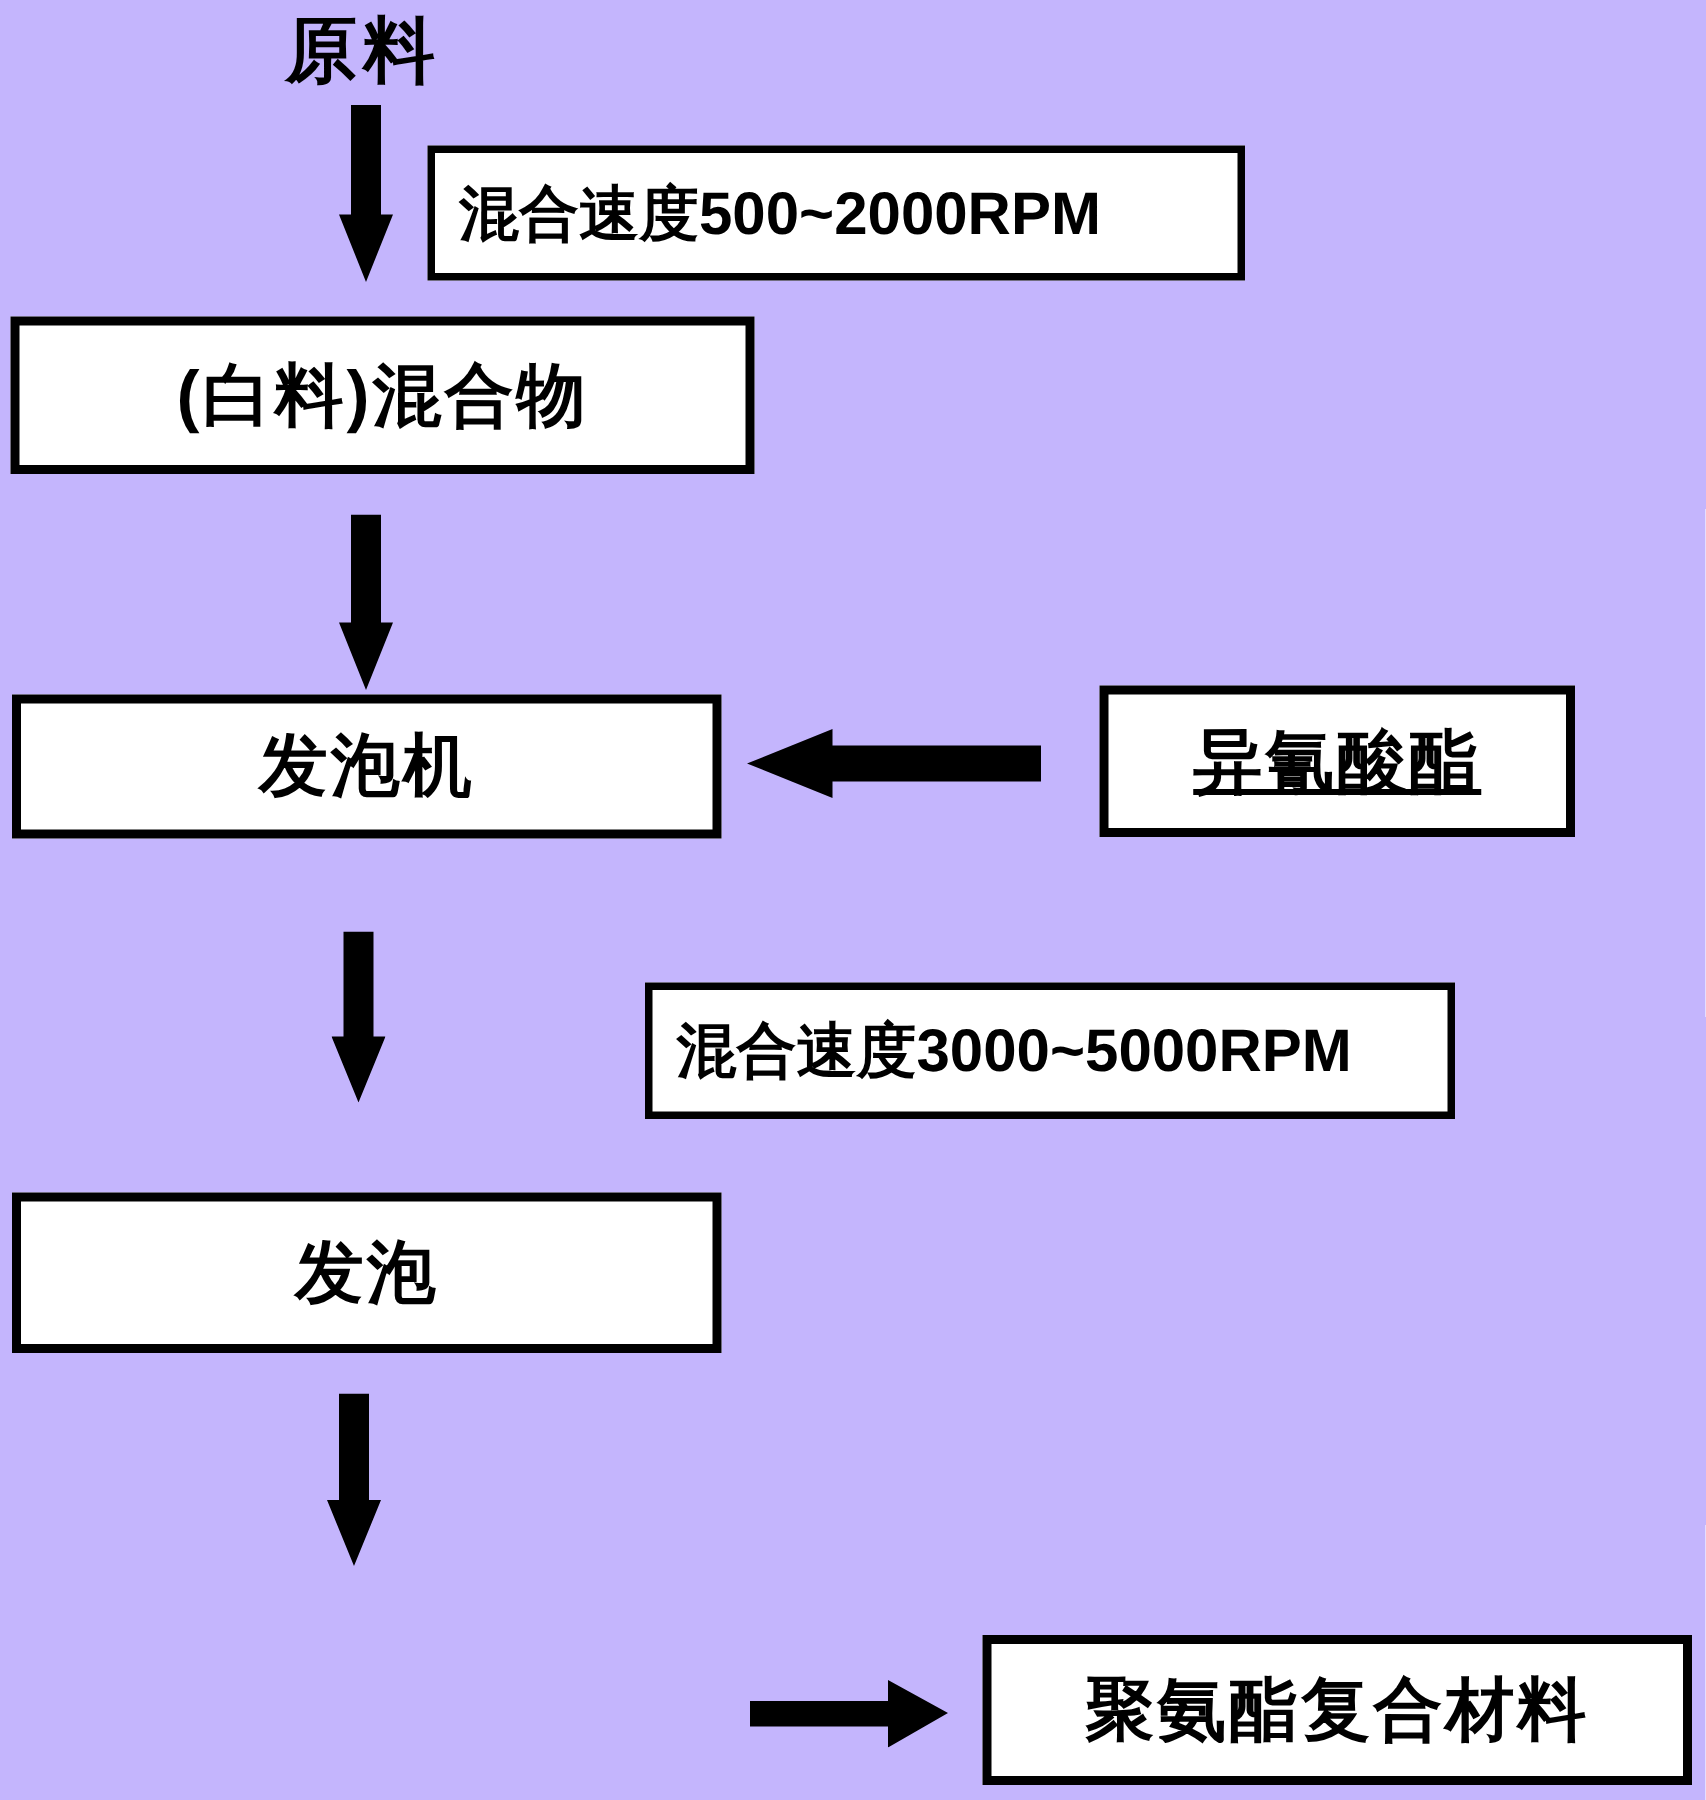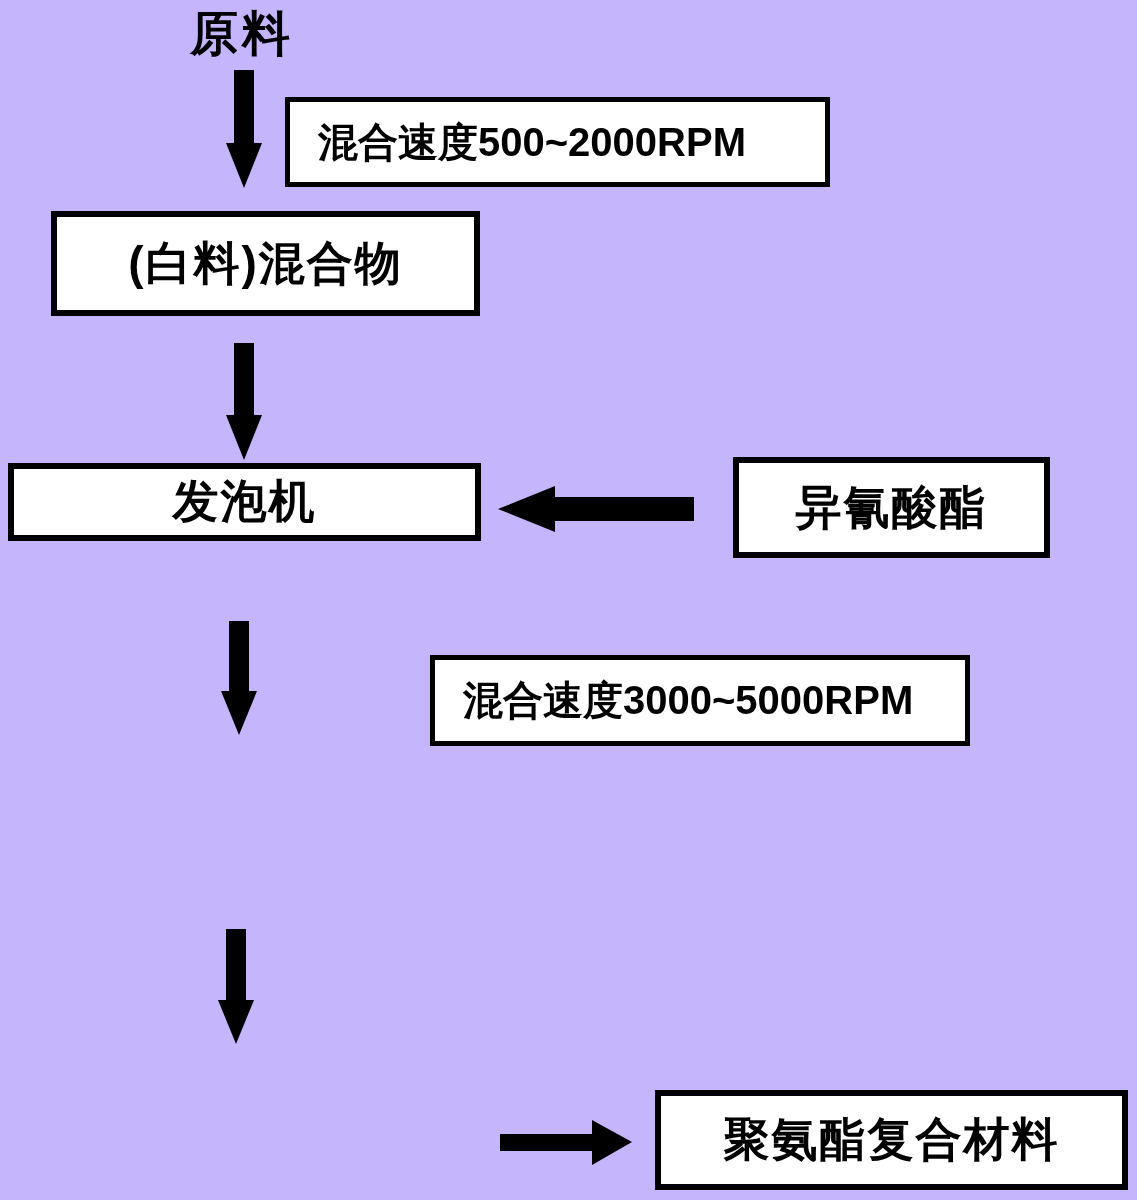--- a/index.html
+++ b/index.html
@@ -23,21 +23,21 @@
     font-size: 46px;
     letter-spacing: 2px;
     white-space: nowrap;
   }
   .note {
     position: absolute;
     border: 5px solid #000000;
     background: #ffffff;
     box-sizing: border-box;
     display: flex; align-items: center;
-    padding-left: 28px;
+    padding-left: 16px;
     font-weight: bold;
     font-size: 40px;
     white-space: nowrap;
     text-align: right;
   }
   .free-label {
     position: absolute;
     font-weight: bold;
     font-size: 48px;
     letter-spacing: 4px;
@@ -54,46 +54,47 @@
   <div class="free-label" style="left:190px; top:2px;">原料</div>
 
   <div class="arrow" style="left:226px; top:70px;">
     <svg width="36" height="118" viewBox="0 0 36 118">
       <path d="M8 0 H28 V73 H36 L18 118 L0 73 H8 Z" fill="#000000"></path>
     </svg>
   </div>
 
   <div class="note" style="left:285px; top:97px; width:545px; height:90px;">混合速度500~2000RPM</div>
 
-  <div class="node" style="left:7px; top:211px; width:429px; height:105px;margin-left:44px;">(白料)混合物</div>
+  <div class="node" style="left:7px; top:211px; width:496px; height:105px;">(白料)混合物</div>
 
   <div class="arrow" style="left:226px; top:343px;">
     <svg width="36" height="117" viewBox="0 0 36 117">
       <path d="M8 0 H28 V72 H36 L18 117 L0 72 H8 Z" fill="#000000"></path>
     </svg>
   </div>
 
-  <div class="node" style="left:8px; top:463px; width:473px; height:78px;">发泡机</div>
+  <div class="node" style="left:8px; top:463px; width:473px; height:96px;">发泡机</div>
 
   <div class="arrow" style="left:498px; top:486px;">
     <svg width="196" height="46" viewBox="0 0 196 46">
       <path d="M0 23 L57 0 V11 H196 V35 H57 V46 Z" fill="#000000"></path>
     </svg>
   </div>
 
-  <div class="node" style="left:733px; top:457px; width:317px; height:101px;">异氰酸酯</div>
+  <div class="node" style="left:733px; top:457px; width:317px; height:101px;text-decoration:underline;">异氰酸酯</div>
 
   <div class="arrow" style="left:221px; top:621px;">
     <svg width="36" height="114" viewBox="0 0 36 114">
       <path d="M8 0 H28 V70 H36 L18 114 L0 70 H8 Z" fill="#000000"></path>
     </svg>
   </div>
 
   <div class="note" style="left:430px; top:655px; width:540px; height:91px;">混合速度3000~5000RPM</div>
 
+  <div class="node" style="left:8px; top:795px; width:473px; height:107px;">发泡</div>
 
   <div class="arrow" style="left:218px; top:929px;">
     <svg width="36" height="115" viewBox="0 0 36 115">
       <path d="M8 0 H28 V71 H36 L18 115 L0 71 H8 Z" fill="#000000"></path>
     </svg>
   </div>
 
 
   <div class="arrow" style="left:500px; top:1120px;">
     <svg width="132" height="45" viewBox="0 0 132 45">

